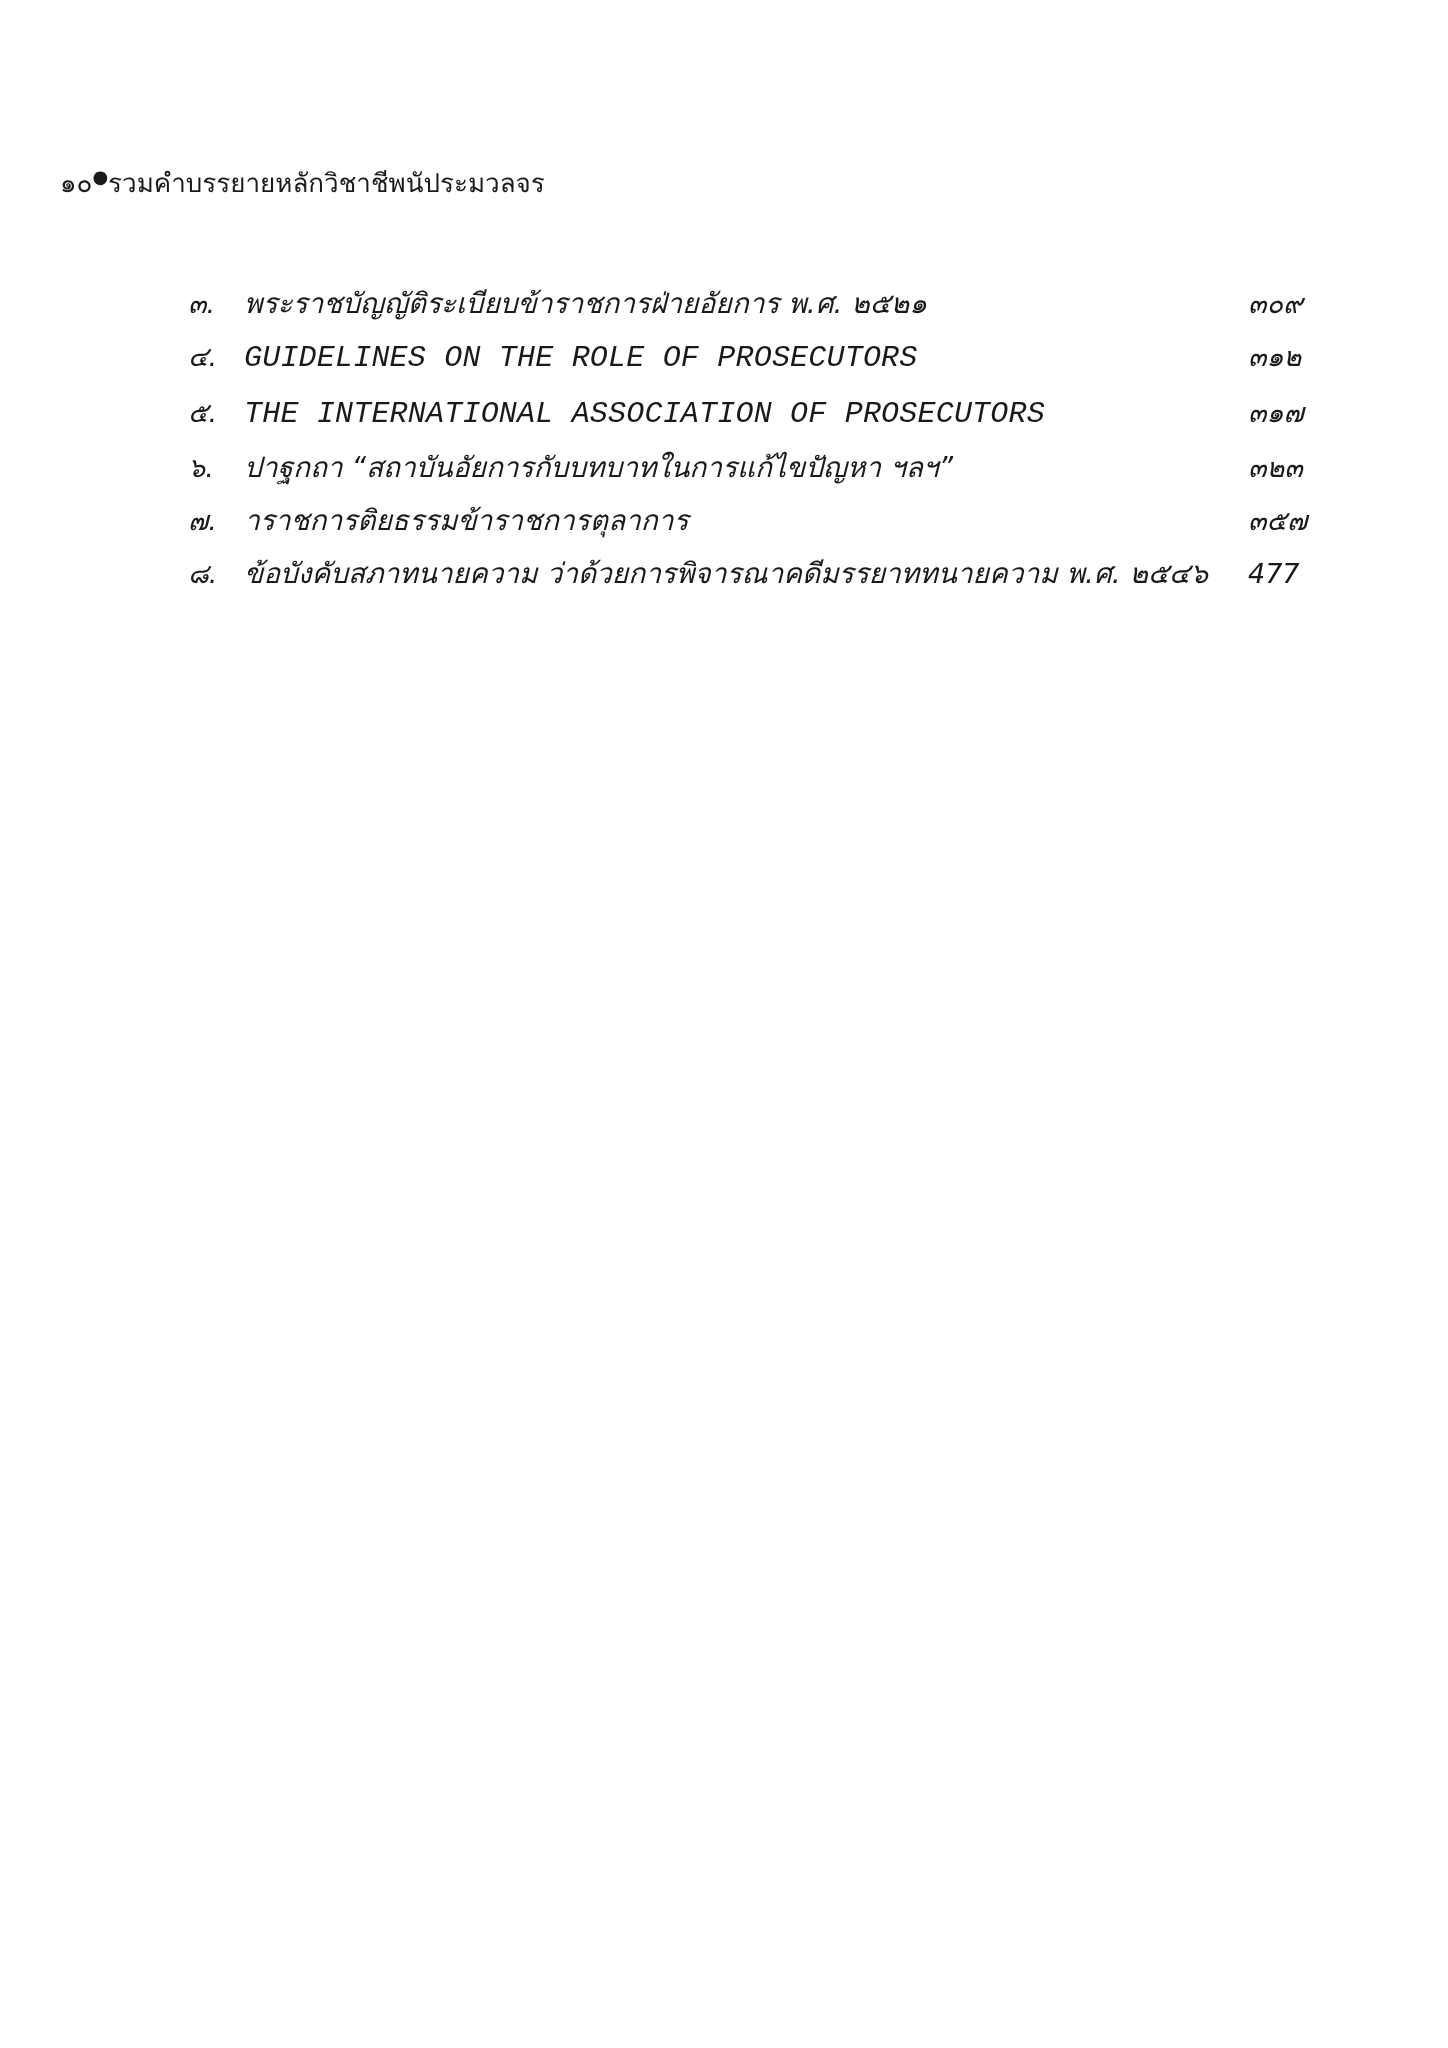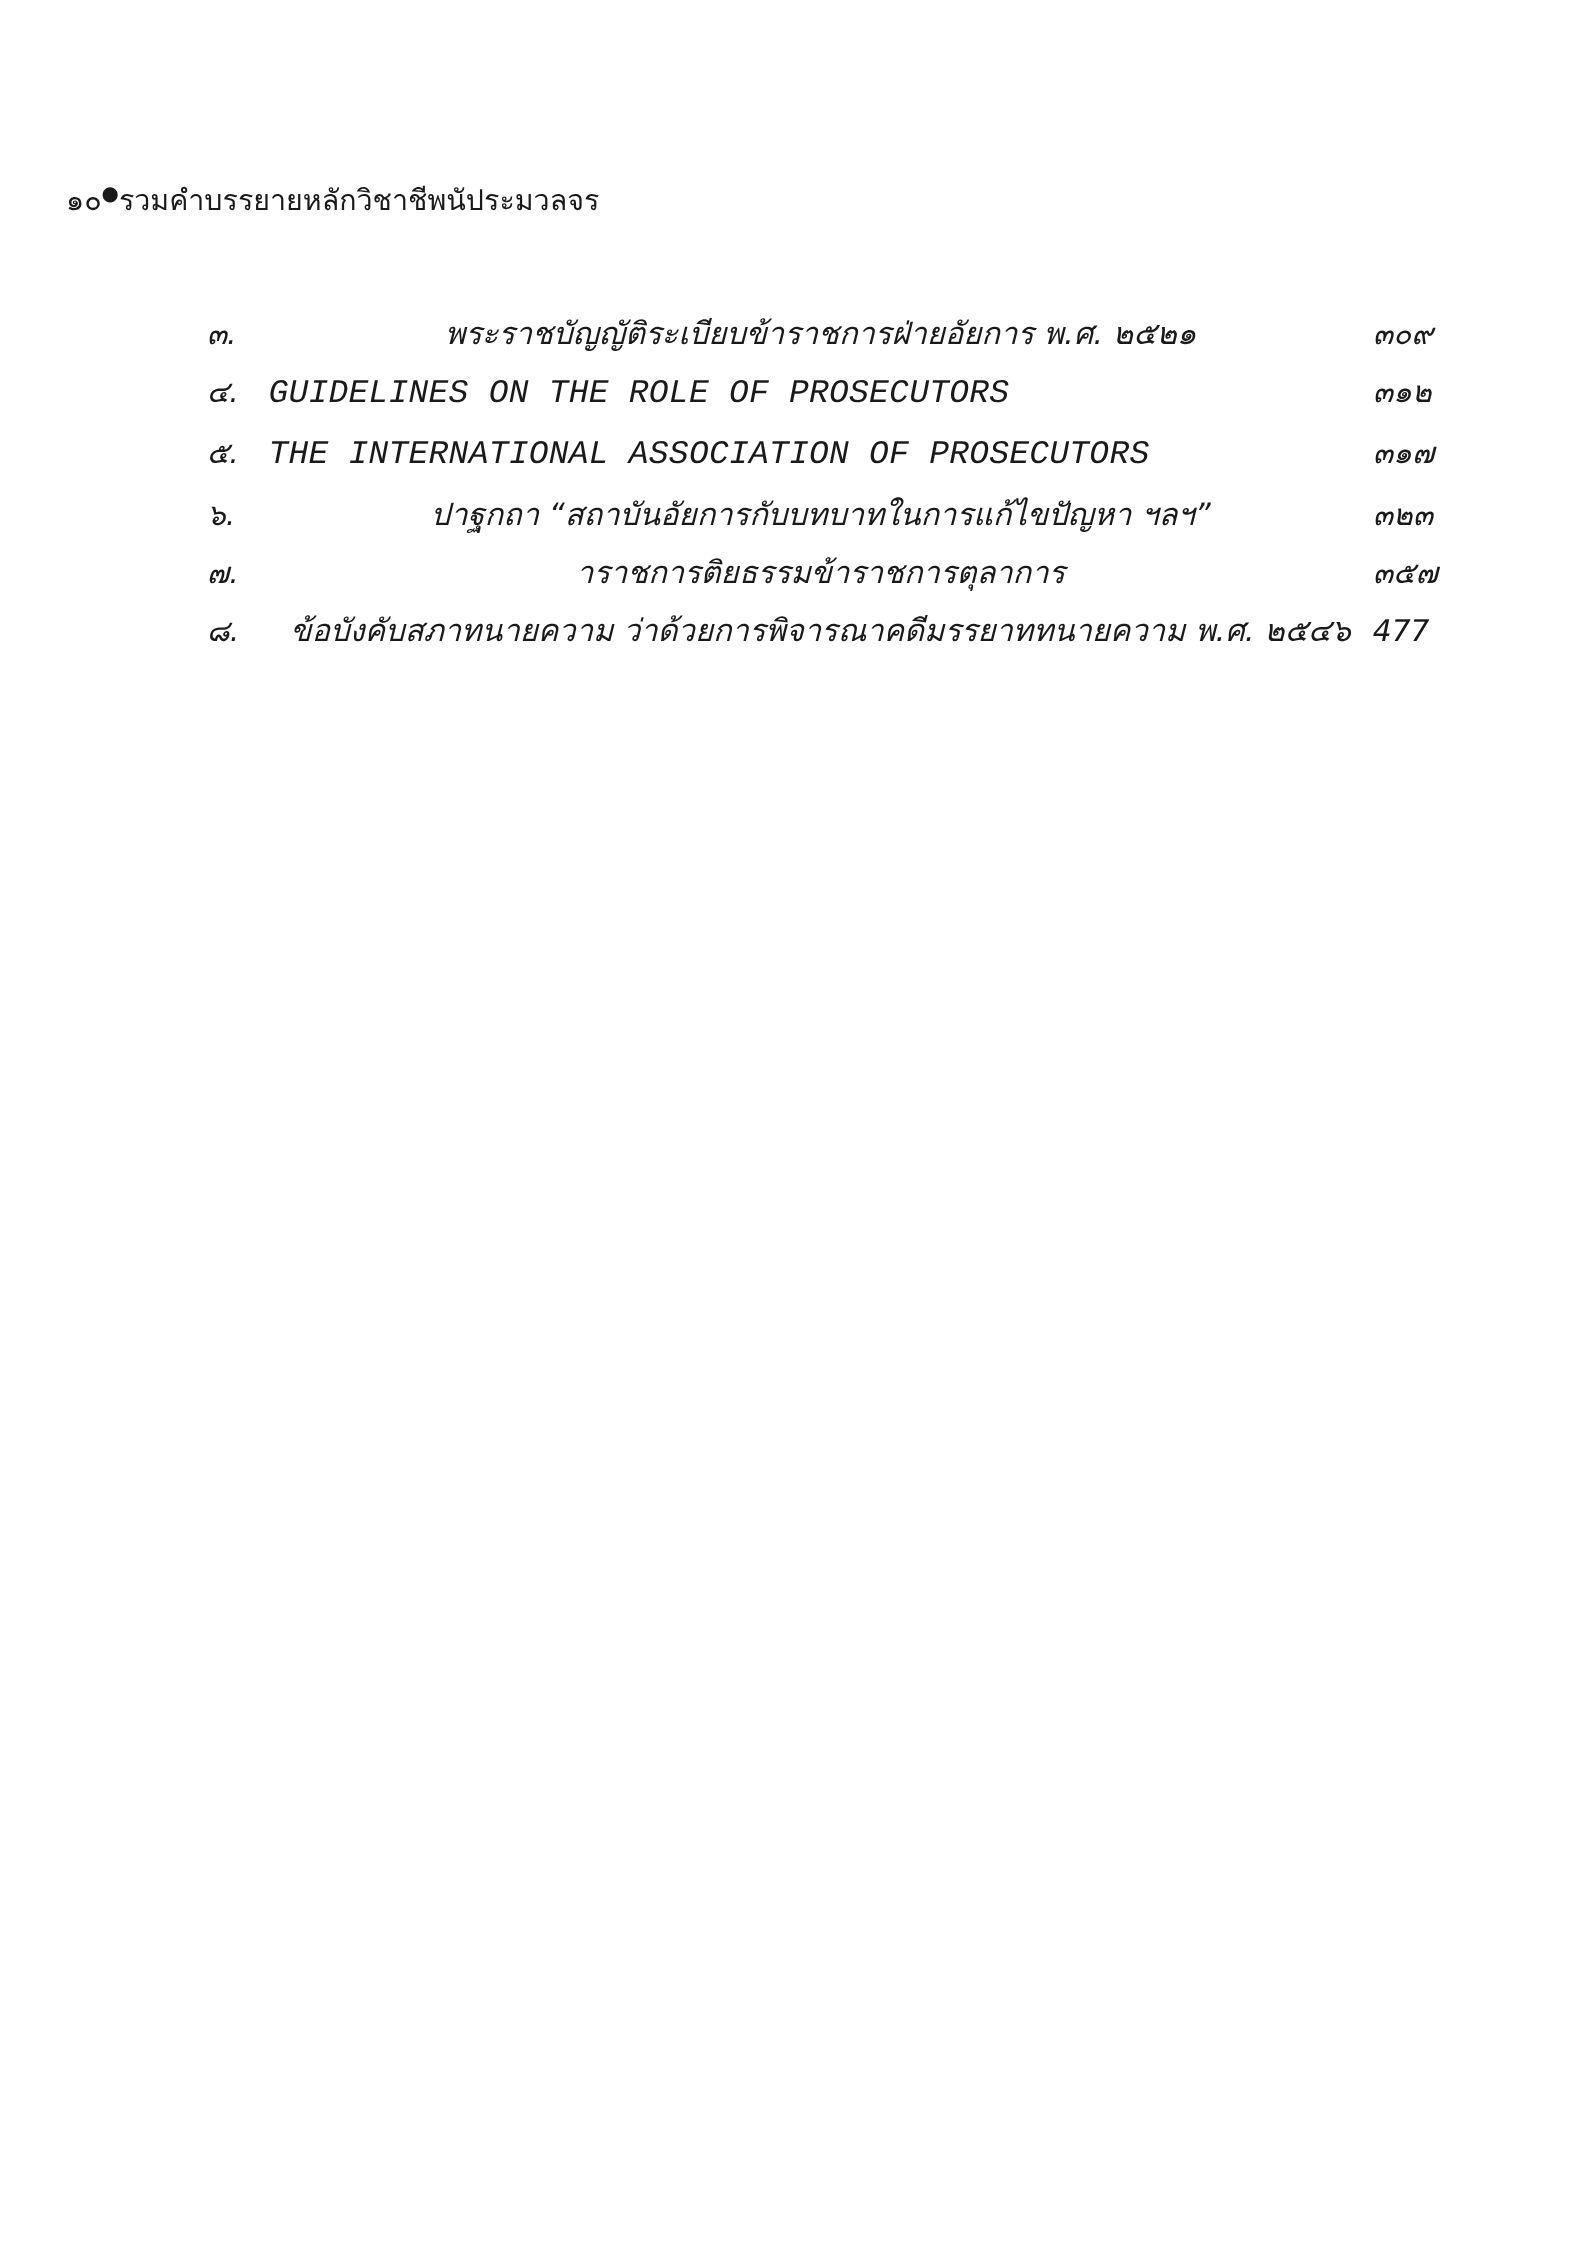--- a/index.html
+++ b/index.html
@@ -68,21 +68,20 @@
   }
   .toc-title {
     flex: 1 1 auto;
     font-style: italic;
   }
   
   .toc-row.thai .toc-title {
     font-family: "DejaVu Sans", sans-serif;
     font-style: italic;
     font-size: 28px;
-    text-align: center;
   }
   .toc-row.latin .toc-title {
     font-family: Liberation Mono, monospace;
     font-style: italic;
     font-size: 30px;
     letter-spacing: 0.2px;
   }
   .toc-page {
     flex: 0 0 auto;
     width: 110px;

